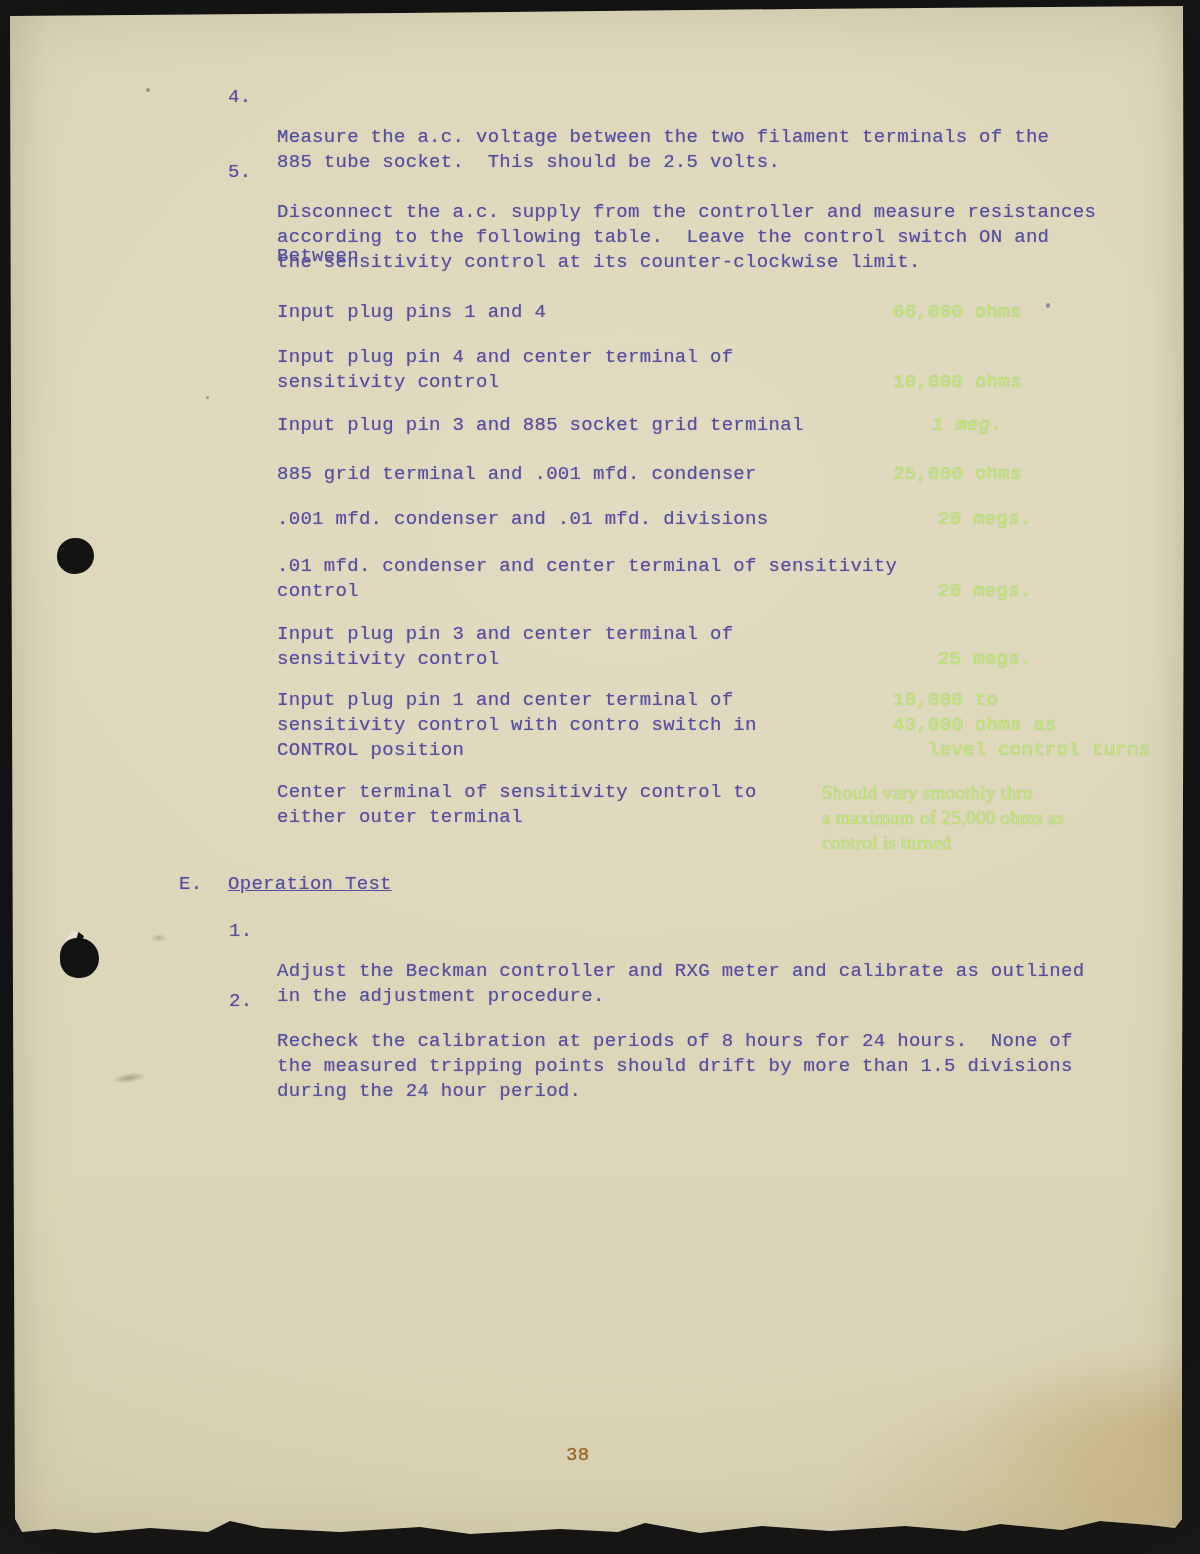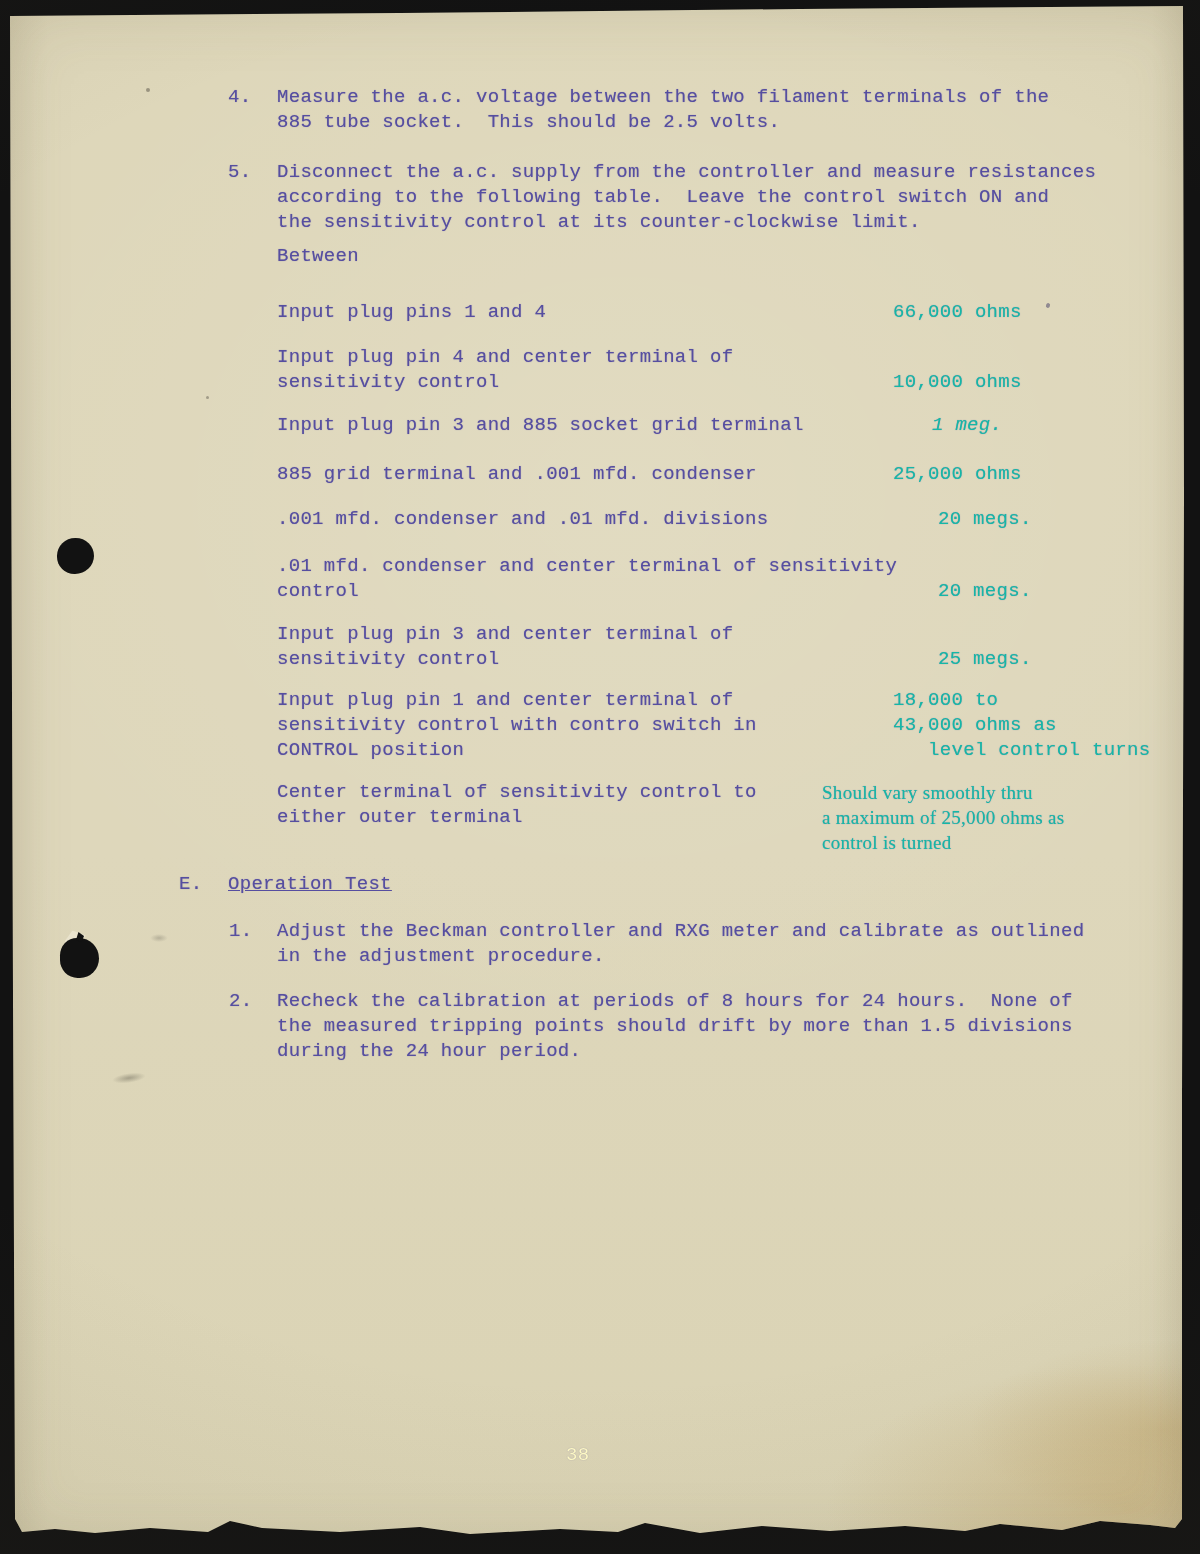--- a/index.html
+++ b/index.html
@@ -55,36 +55,36 @@
     background:radial-gradient(closest-side,rgba(90,88,78,0.30),rgba(90,88,78,0) 80%);}
   .speck-1{left:146px;top:88px;width:4px;height:4px;border-radius:50%;background:rgba(70,66,58,0.45);}
   .speck-2{left:1046px;top:303px;width:4px;height:5px;border-radius:50%;background:rgba(80,74,110,0.55);transform:rotate(20deg);}
   .speck-3{left:206px;top:396px;width:3px;height:3px;border-radius:50%;background:rgba(70,66,58,0.40);}
   
   .content{position:absolute;left:0;top:0;width:1200px;height:1554px;
     font-size:19px;line-height:25px;letter-spacing:0.3px;
     color:#564ea0;text-shadow:0 0 1px rgba(86,78,160,0.55);}
   .ti{position:absolute;white-space:pre;}
   .num-col{left:228px;}
-  .body-col{left:277px;}
+  .body-col{left:277px;margin-top:40px;}
   #item4{top:85px;} #item5{top:160px;}
   #between{left:277px;top:244px;}
   .row{position:absolute;left:0;width:1200px;}
   .row .lbl{position:absolute;left:277px;top:0;white-space:pre;}
-  .row .val{position:absolute;left:893px;top:0;white-space:pre;color:#14b8a6;}
+  .row .val{position:absolute;left:893px;top:0;white-space:pre;color:#bef264;}
   #r1{top:300px;} #r2{top:345px;} #r3{top:413px;} #r4{top:462px;}
   #r5{top:507px;} #r6{top:554px;} #r7{top:622px;} #r8{top:688px;} #r9{top:780px;}
   #r2 .val,#r6 .val,#r7 .val{top:25px;}
   #r3 .val{left:932px;font-style:italic;} #r5 .val,#r6 .val,#r7 .val{left:938px;} #r9 .val{left:822px;font-family:Liberation Serif, serif;}
   #sec-e{top:872px;}
   #sec-e .letter{left:179px;}
   #sec-e .title{left:228px;text-decoration:underline;}
   #e1{top:919px;} #e2{top:989px;}
   .e-num{left:229px;}
-  #page-number{left:566px;top:1443px;color:#fef9c3;}
+  #page-number{left:566px;top:1443px;color:#a16207;}
 </style>
 </head>
 <body>
 
 <div class="paper"></div>
 <div class="paper-shade"></div>
 
 <div class="hole-2-tear smudge"></div>
 <div class="hole hole-1"></div>
 <div class="hole hole-2"></div>

